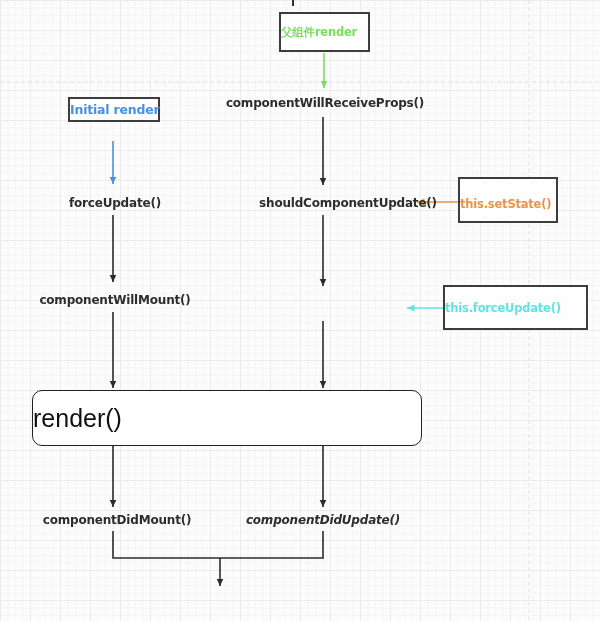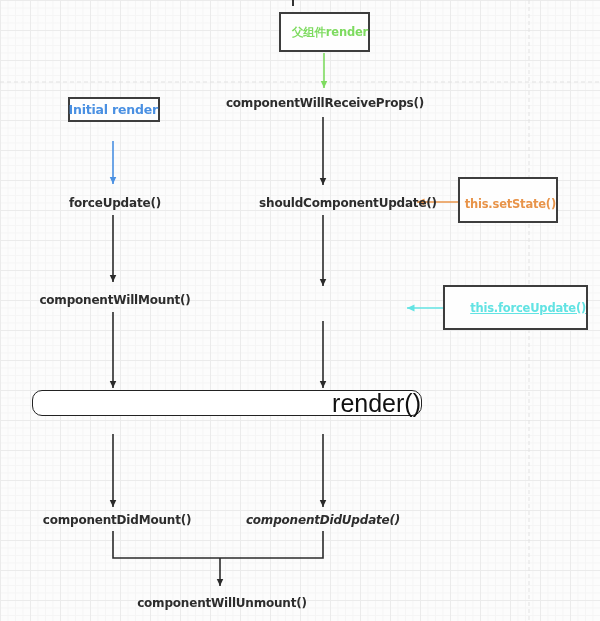--- a/index.html
+++ b/index.html
@@ -21,29 +21,29 @@
   }
   svg.wires{position:absolute; left:0; top:0; width:600px; height:621px; pointer-events:none;}
   .node-label{
     position:absolute; transform:translate(-50%,-50%);
     font-size:12px; font-weight:bold; color:#2d2d2d; white-space:nowrap;
     letter-spacing:-0.2px;
   }
   .box{
     position:absolute; box-sizing:border-box;
     border:2px solid var(--box-border); background:#fefefe;
-    display:flex; align-items:center; justify-content:flex-end;
+    display:flex; align-items:center; justify-content:flex-start;
   }
   .box-label{font-size:11.5px; font-weight:bold; white-space:nowrap; letter-spacing:-0.2px;}
   .green-text{color:var(--green);}
   .blue-text{color:var(--blue);}
   .orange-text{color:var(--orange);margin-top:8px;}
-  .cyan-text{color:var(--cyan);text-decoration:underline;}
+  .cyan-text{color:var(--cyan);}
   .render-box{
-    left:32px; top:390px; width:390px; height:26px;
+    left:32px; top:390px; width:390px; height:56px;
     border:1.5px solid #222; border-radius:10px; background:#fff;
   }
   .render-label{
     font-family:"Liberation Sans",sans-serif; font-size:25px; font-weight:normal;
     color:#111; letter-spacing:0;
   }
   .parent-render-box{left:279px; top:12px; width:91px; height:40px;}
   .initial-render-box{left:68px;  top:97px; width:92px; height:25px;}
   .set-state-box{left:458px; top:177px; width:100px; height:46px;}
   .force-update-box{left:443px; top:285px; width:145px; height:45px;}
@@ -122,15 +122,14 @@
 
   <div class="node-label" style="left:324px; top:203px;margin-left:24px;">shouldComponentUpdate()</div>
 
   <div class="node-label" style="left:115px; top:300px;">componentWillMount()</div>
 
 
   <div class="node-label" style="left:117px; top:520px;">componentDidMount()</div>
 
   <div class="node-label" style="left:323px; top:520px;font-style:italic;">componentDidUpdate()</div>
 
-  <div class="node-label" style="left:222px; top:603px;">componentWillUnmount()</div>
 
 </div>
 
 </body></html>

